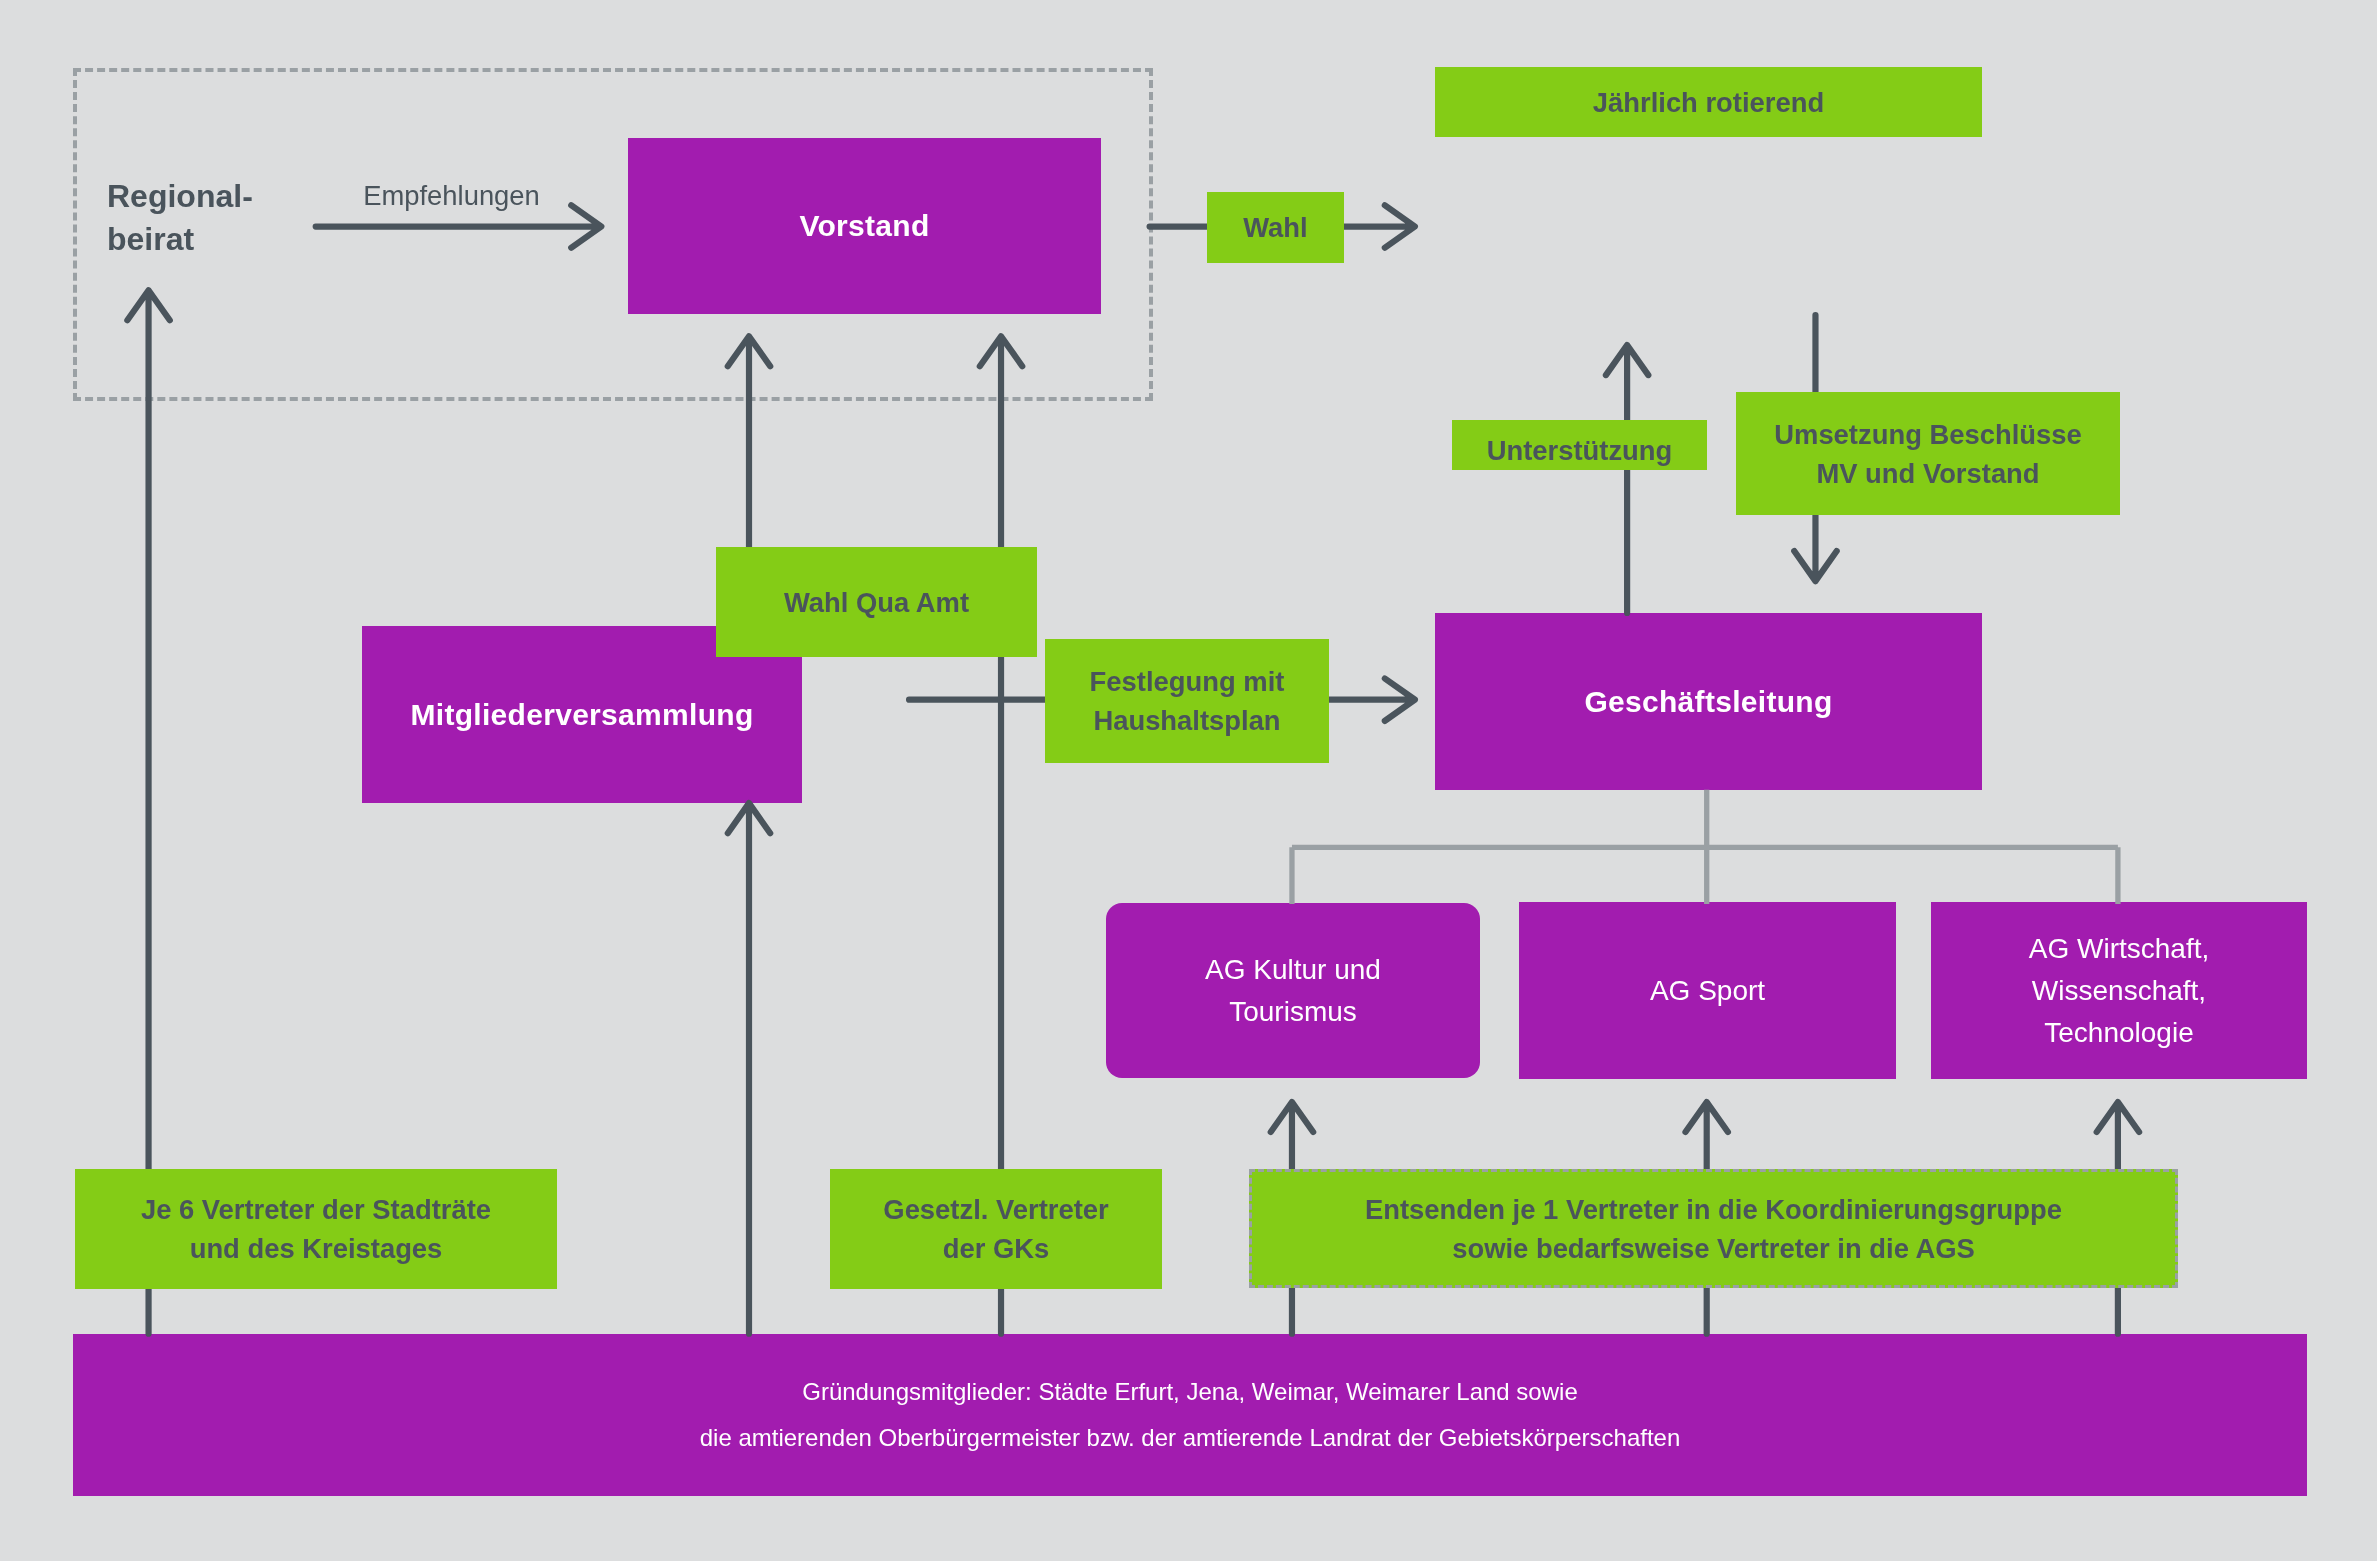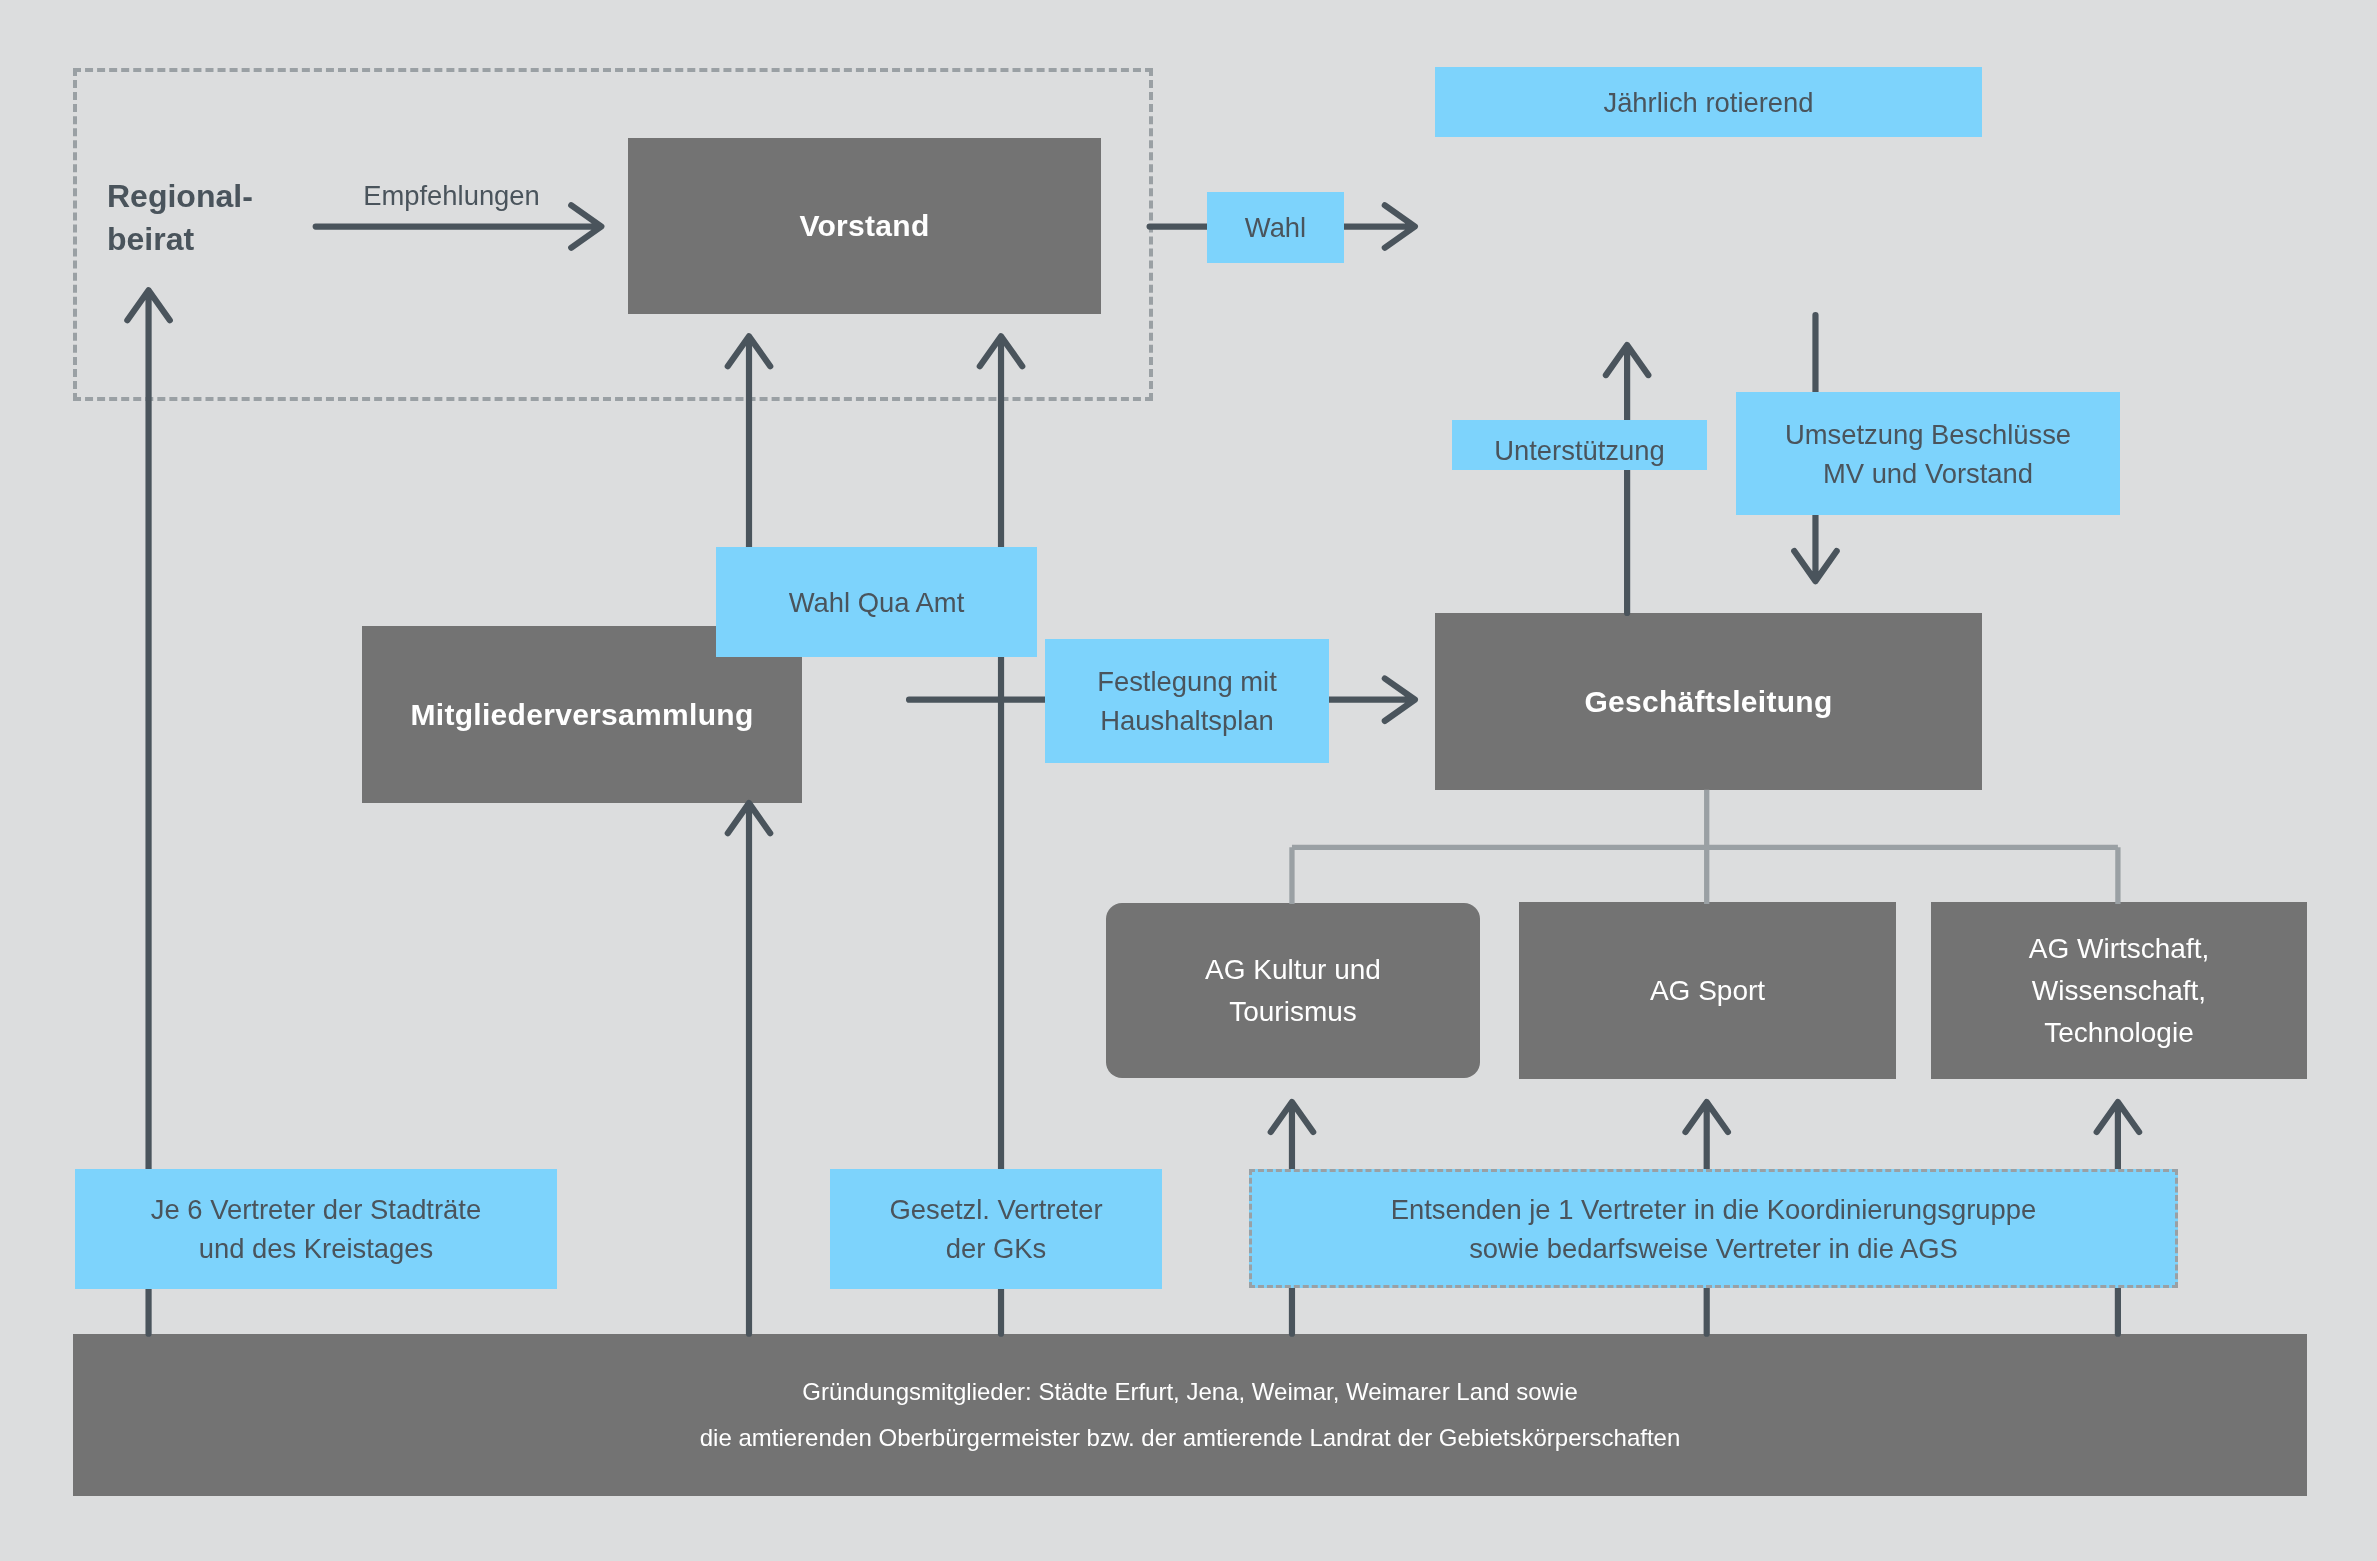--- a/index.html
+++ b/index.html
@@ -3,35 +3,35 @@
 <meta charset="utf-8">
 <style>
   html,body{margin:0;padding:0;}
   body{background:#c8c9cb;font-family:"Liberation Sans", sans-serif;}
   #canvas{
     position:relative;width:2377px;height:1562px;overflow:hidden;
     background:#dcddde;color:#4a545c;
   }
   
   .gbox{
-    position:absolute;background:#737373;z-index:1;
+    position:absolute;background:#a21caf;z-index:1;
     display:flex;align-items:center;justify-content:center;text-align:center;
     color:#ffffff;
   }
   .gbox .title{font-weight:bold;font-size:30px;letter-spacing:0.3px;}
   .gbox .lines{font-weight:normal;font-size:28px;line-height:42px;}
   
   .dashed-region{
     position:absolute;border:4.4px dashed #9aa0a4;z-index:1;background:transparent;
   }
   
   .chip{
-    position:absolute;background:#7dd3fc;z-index:3;
+    position:absolute;background:#84cc16;z-index:3;
     display:flex;flex-direction:column;align-items:center;justify-content:center;
-    text-align:center;font-size:27.4px;color:#4a545c;line-height:39px;
+    text-align:center;font-size:27.4px;color:#4a545c;line-height:39px;font-weight:bold;
   }
   .chip.dashed{border:3.5px dashed #9aa0a4;}
   .plain-label{
     position:absolute;z-index:3;display:flex;flex-direction:column;
     align-items:center;justify-content:center;text-align:center;
     font-size:27.4px;color:#4a545c;
   }
   .rb-label{
     position:absolute;z-index:3;font-weight:bold;font-size:32px;line-height:43px;
     color:#4a545c;text-align:left;

